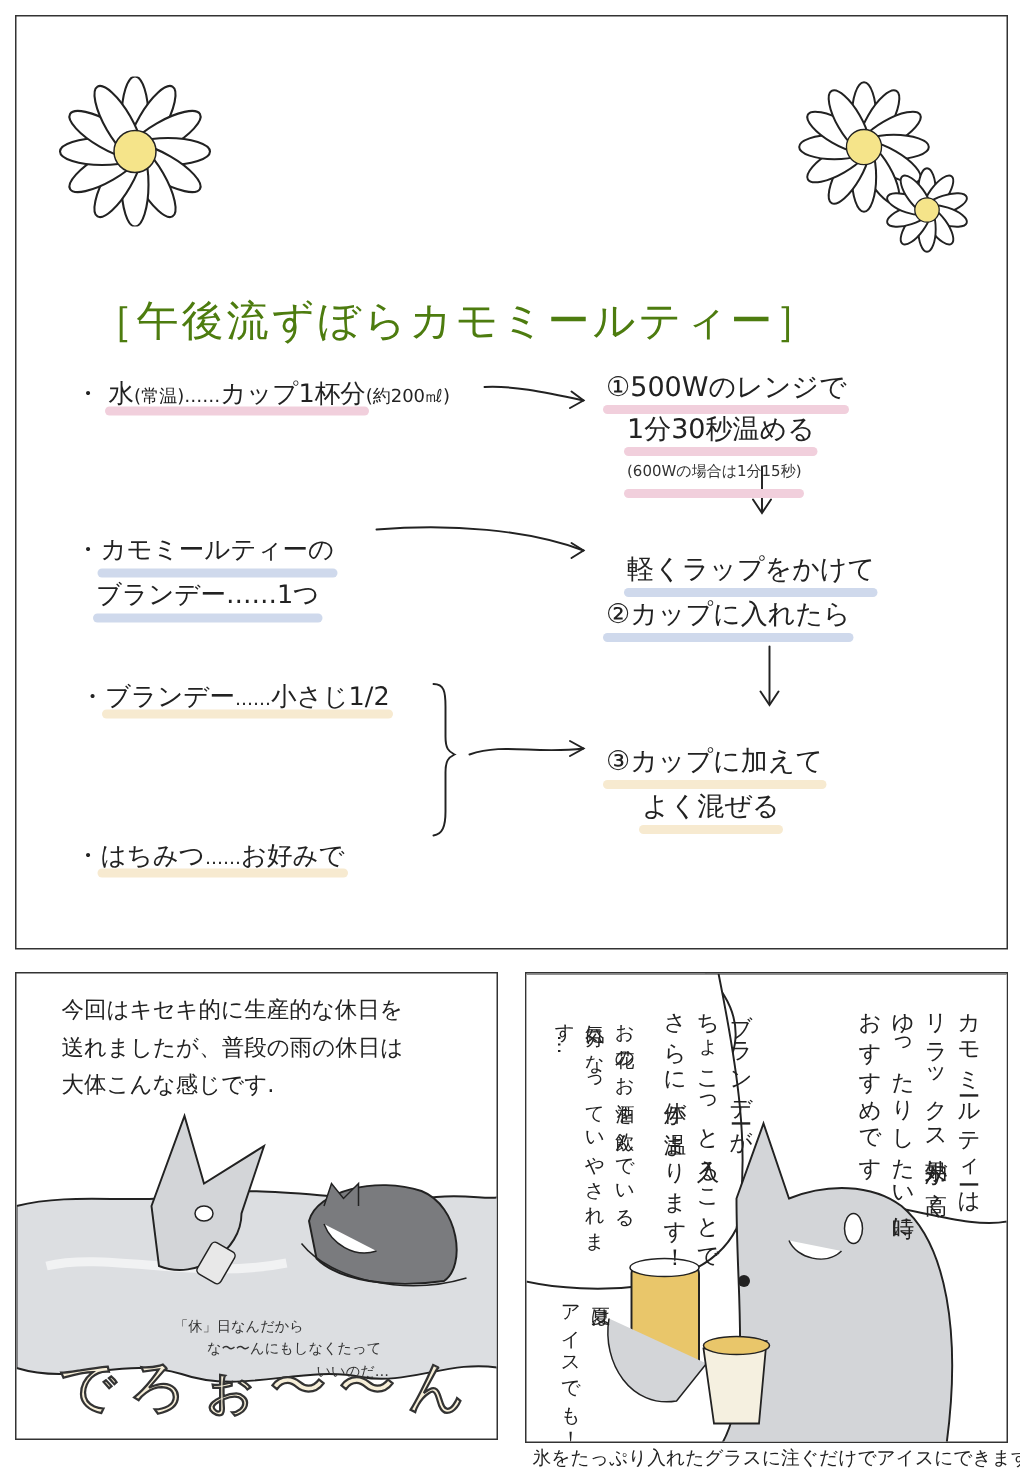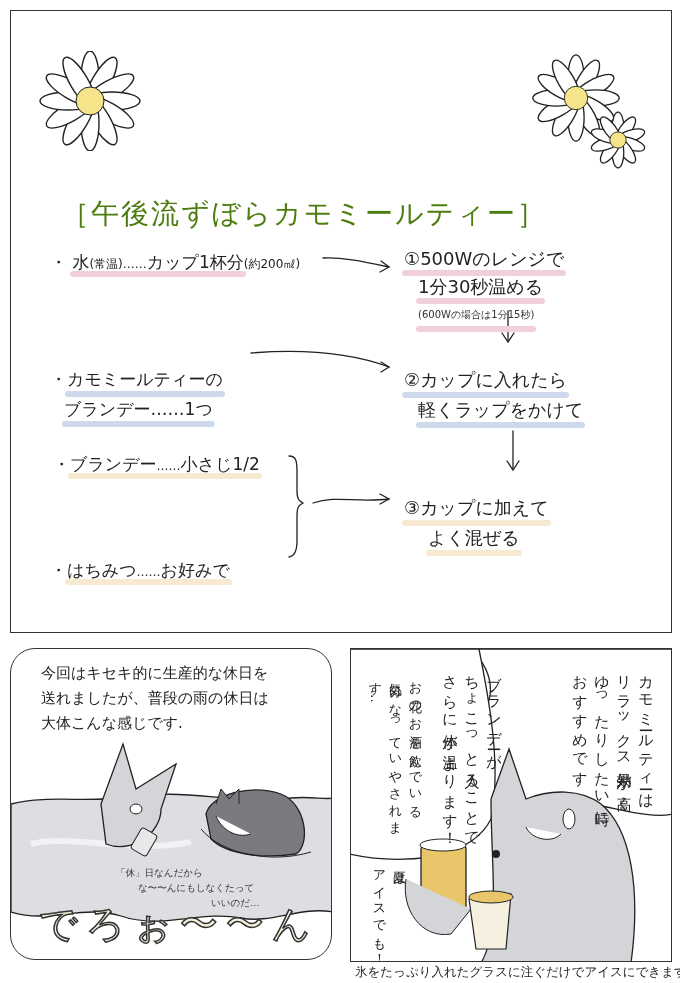--- a/index.html
+++ b/index.html
@@ -1,19 +1,19 @@
 <!DOCTYPE html>
 <html><head>
 <meta charset="utf-8">
 <style>
   html,body{margin:0;padding:0;background:#ffffff;}
   body{width:680px;height:983px;position:relative;overflow:hidden;font-family:"DejaVu Sans","Liberation Sans",sans-serif;color:#222;}
   .panel{position:absolute;border:1.6px solid #333;background:#fff;box-sizing:border-box;}
   #top{left:10px;top:10px;width:662px;height:623px;}
-  #bl{left:10px;top:648px;width:322px;height:312px;overflow:hidden;border-radius:25px;}
+  #bl{left:10px;top:648px;width:322px;height:312px;overflow:hidden;}
   #br{left:350px;top:648px;width:322px;height:314px;overflow:hidden;}
   .abs{position:absolute;}
   .title-kana{font-family:"DejaVu Sans",sans-serif;font-size:64px;letter-spacing:18px;color:#fff;
     -webkit-text-stroke:2px #222;left:150px;top:32px;font-weight:bold;}
   .recipe-title{left:50px;top:168px;font-size:28px;letter-spacing:2px;color:#4d7c0f;margin-top:16px;}
   .ing{font-size:17px;color:#222;white-space:nowrap;margin-left:15px;}
   .ing small{font-size:12px;}
   .hl{position:relative;display:inline-block;}
   .hl::after{content:"";position:absolute;left:-2px;right:-2px;bottom:-3px;height:6px;border-radius:3px;z-index:-1;}
   .hl-pink::after{background:#f1cfdc;}
@@ -84,21 +84,21 @@
     <circle r="14" fill="#f5e48a" stroke="#222" stroke-width="1.5"></circle>
   </svg>
 
   <div class="abs recipe-title">［午後流ずぼらカモミールティー］</div>
 
   <div class="abs ing" style="left:24px;top:240px">
     <span>・</span>
     <span class="hl hl-pink"><span>水</span><small>(常温)</small><small>……</small><span>カップ1杯分</span></span><small>(約200㎖)</small>
   </div>
 
-  <div class="abs ing" style="left:24px;top:353px;line-height:30px">
+  <div class="abs ing" style="left:24px;top:341px;line-height:30px">
     <div><span>・</span><span class="hl hl-blue">カモミールティーの</span></div>
     <div style="padding-left:14px"><span class="hl hl-blue">ブランデー……1つ</span></div>
   </div>
 
   <div class="abs ing" style="left:27px;top:442px">
     <span>・</span><span class="hl hl-yellow"><span>ブランデー</span><small>……</small><span>小さじ1/2</span></span>
   </div>
 
   <div class="abs ing" style="left:24px;top:548px">
     <span>・</span><span class="hl hl-yellow"><span>はちみつ</span><small>……</small><span>お好みで</span></span>
@@ -120,22 +120,22 @@
     </g>
   </svg>
 
   <div class="abs step" style="left:393px;top:222px;line-height:28px">
     <div><span class="hl hl-pink"><span>①</span><span>500Wのレンジで</span></span></div>
     <div style="padding-left:14px"><span class="hl hl-pink">1分30秒温める</span></div>
     <div style="padding-left:14px" class="note"><span class="hl hl-pink">(600Wの場合は1分15秒)</span></div>
   </div>
 
   <div class="abs step" style="left:393px;top:342px;line-height:30px">
+    <div style="padding-left:14px"><span class="hl hl-blue">軽くラップをかけて</span></div>
     <div><span class="hl hl-blue"><span>②</span><span>カップに入れたら</span></span></div>
-    <div style="padding-left:14px"><span class="hl hl-blue">軽くラップをかけて</span></div>
   </div>
 
   <div class="abs step" style="left:393px;top:470px;line-height:30px">
     <div><span class="hl hl-yellow"><span>③</span><span>カップに加えて</span></span></div>
     <div style="padding-left:24px"><span class="hl hl-yellow">よく混ぜる</span></div>
   </div>
 </div>
 
 <div class="panel" id="bl">
   <div class="abs hand" style="left:30px;top:12px;font-size:15px;line-height:25px;">
@@ -147,21 +147,21 @@
     <path d="M0 70 C40 60 80 70 120 62 C170 55 230 70 280 64 C300 62 315 66 322 64 L322 178 C290 172 260 190 230 184 C190 176 150 196 110 182 C70 170 40 190 0 178 Z" fill="#dcdee1" stroke="#222" stroke-width="1.3"></path>
     <path d="M20 110 C60 100 120 120 180 108" fill="none" stroke="#fff" stroke-width="6" opacity="0.6"></path>
     <path d="M90 70 L112 10 L125 55 L165 30 L150 75 C150 100 120 120 95 110 Z" fill="#d3d5d8" stroke="#222" stroke-width="1.3"></path>
     <ellipse cx="125" cy="75" rx="6" ry="5" fill="#fff" stroke="#222"></ellipse>
     <rect x="124" y="96" width="18" height="24" rx="3" transform="rotate(30 133 108)" fill="#e8e8e8" stroke="#222"></rect>
     <path d="M195 80 C200 60 240 50 270 60 C295 70 300 110 285 120 C250 125 215 120 200 105 Z" fill="#7a7b7e" stroke="#222" stroke-width="1.3"></path>
     <path d="M205 82 C210 95 225 105 240 100" fill="#fff" stroke="#222" stroke-width="1"></path>
     <path d="M205 70 L210 55 L218 65 L228 55 L228 70" fill="#7a7b7e" stroke="#222"></path>
     <path d="M190 95 C210 120 260 130 300 118" fill="none" stroke="#222" stroke-width="1"></path>
   </svg>
-  <div class="abs hand" style="left:105px;top:216px;font-size:9.5px;line-height:15px;color:#333">
+  <div class="abs hand" style="left:105px;top:228px;font-size:9.5px;line-height:15px;color:#333">
     <div>「休」日なんだから</div>
     <div style="padding-left:22px">な〜〜んにもしなくたって</div>
     <div style="padding-left:95px">いいのだ…</div>
   </div>
   <div class="abs" style="left:28px;top:250px;font-size:38px;letter-spacing:8px;color:#f7efd9;-webkit-text-stroke:1.5px #333;font-weight:normal">でろぉ〜〜ん</div>
 </div>
 
 <div class="panel" id="br">
   <svg class="abs" style="left:0;top:0" width="322" height="314">
     <path d="M120 0 C150 30 140 60 125 70 C120 110 150 140 150 165 C180 160 210 150 240 155 C270 160 300 170 322 165 L322 0 Z" fill="#fff" stroke="#222" stroke-width="1.3"></path>

